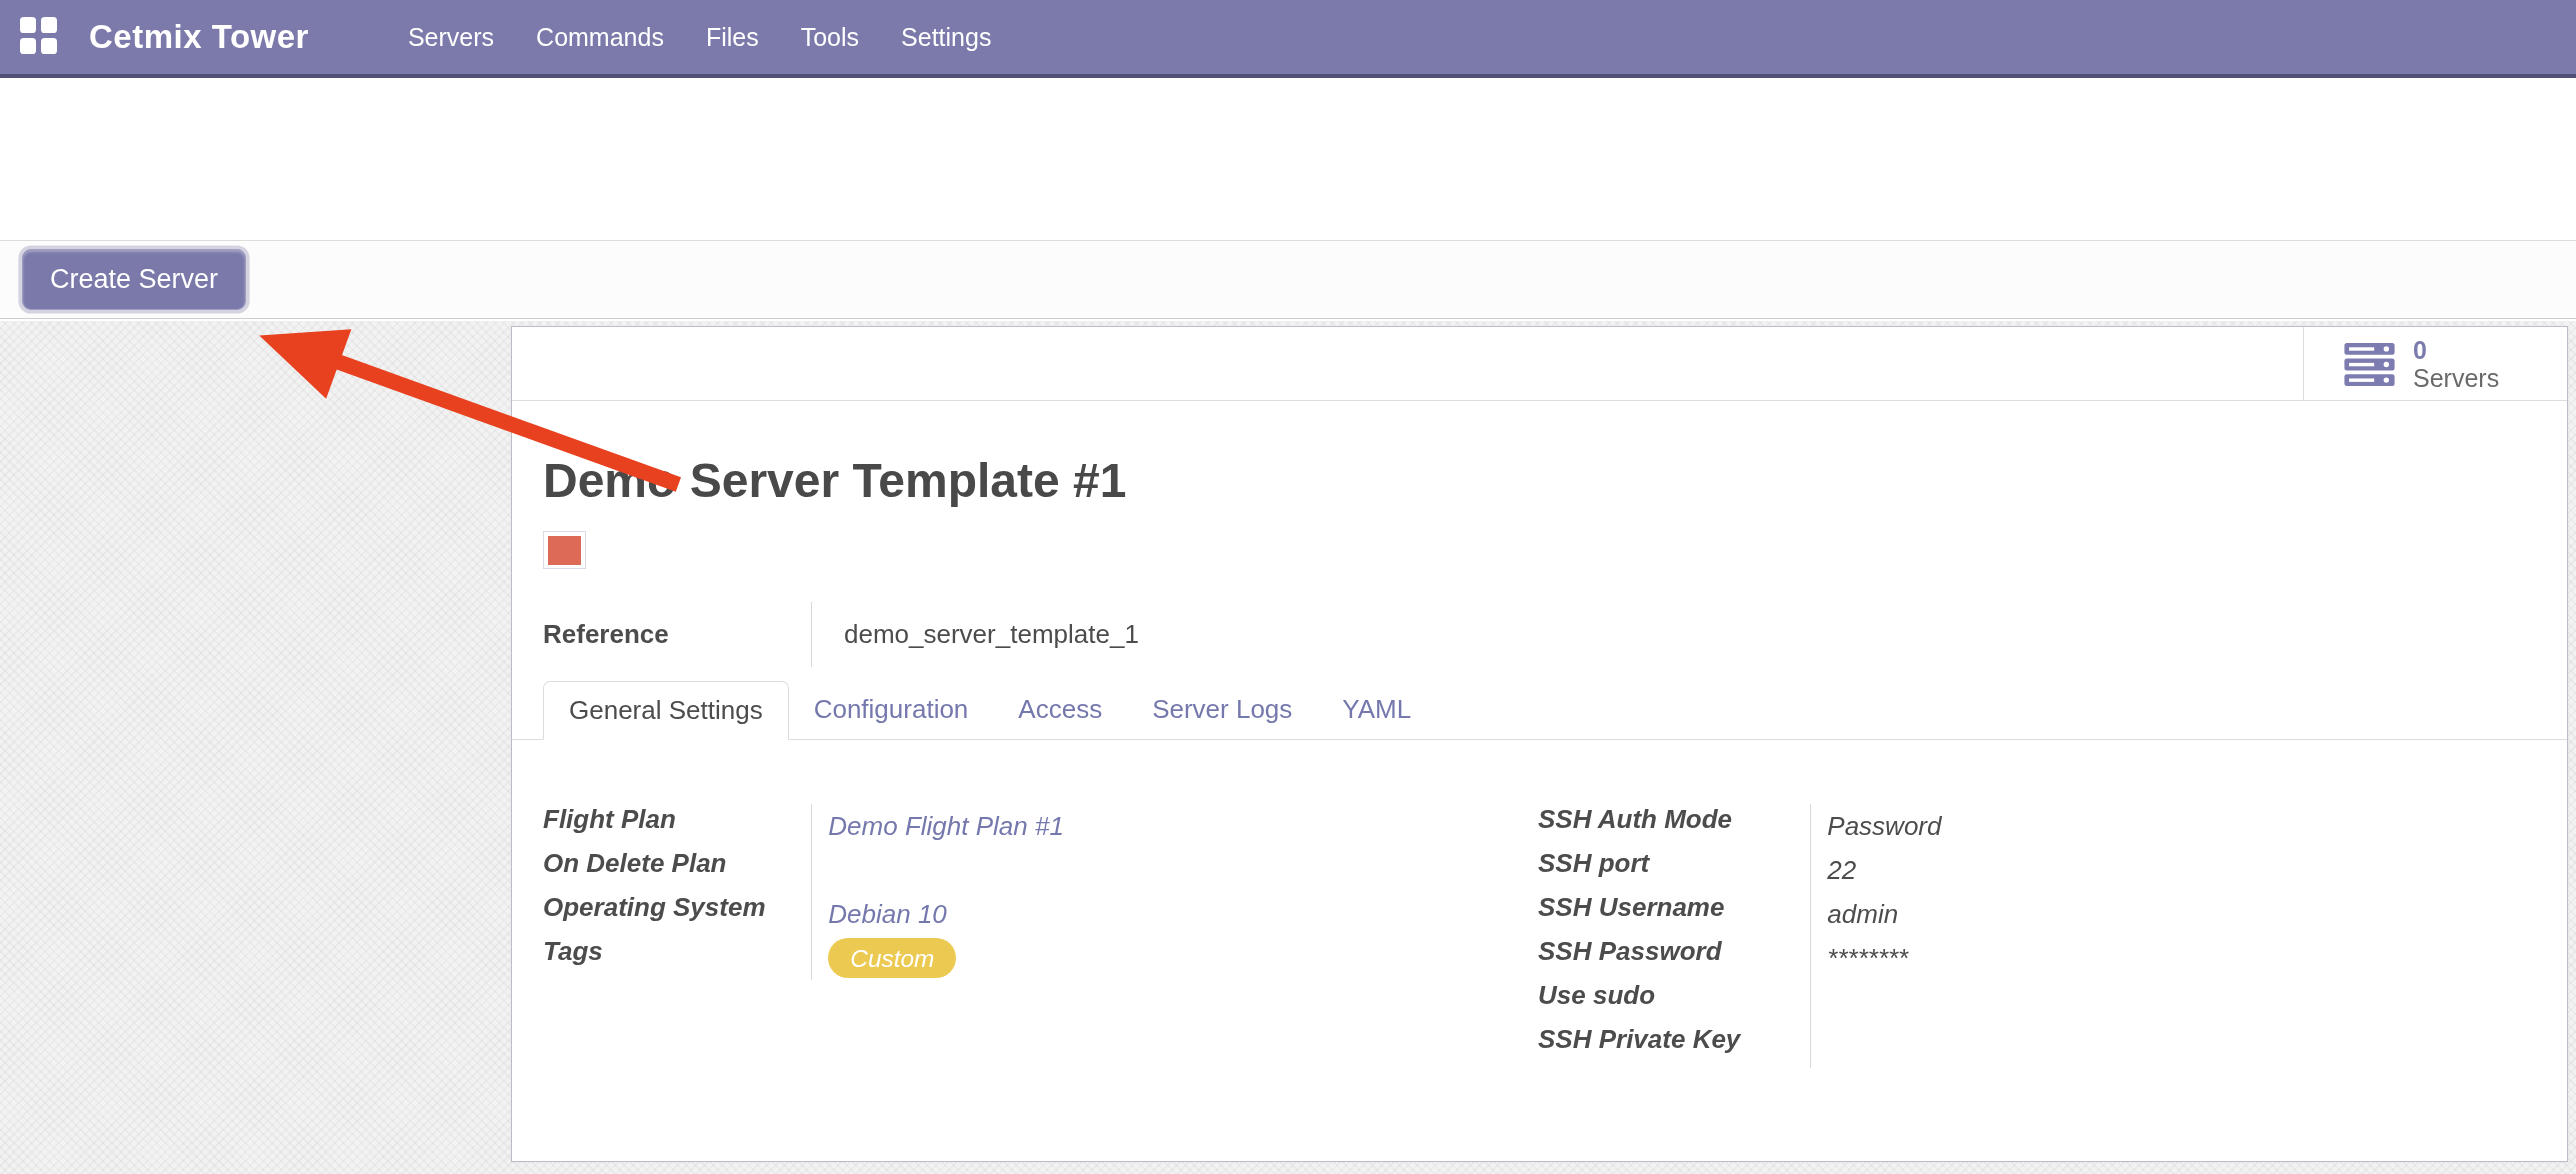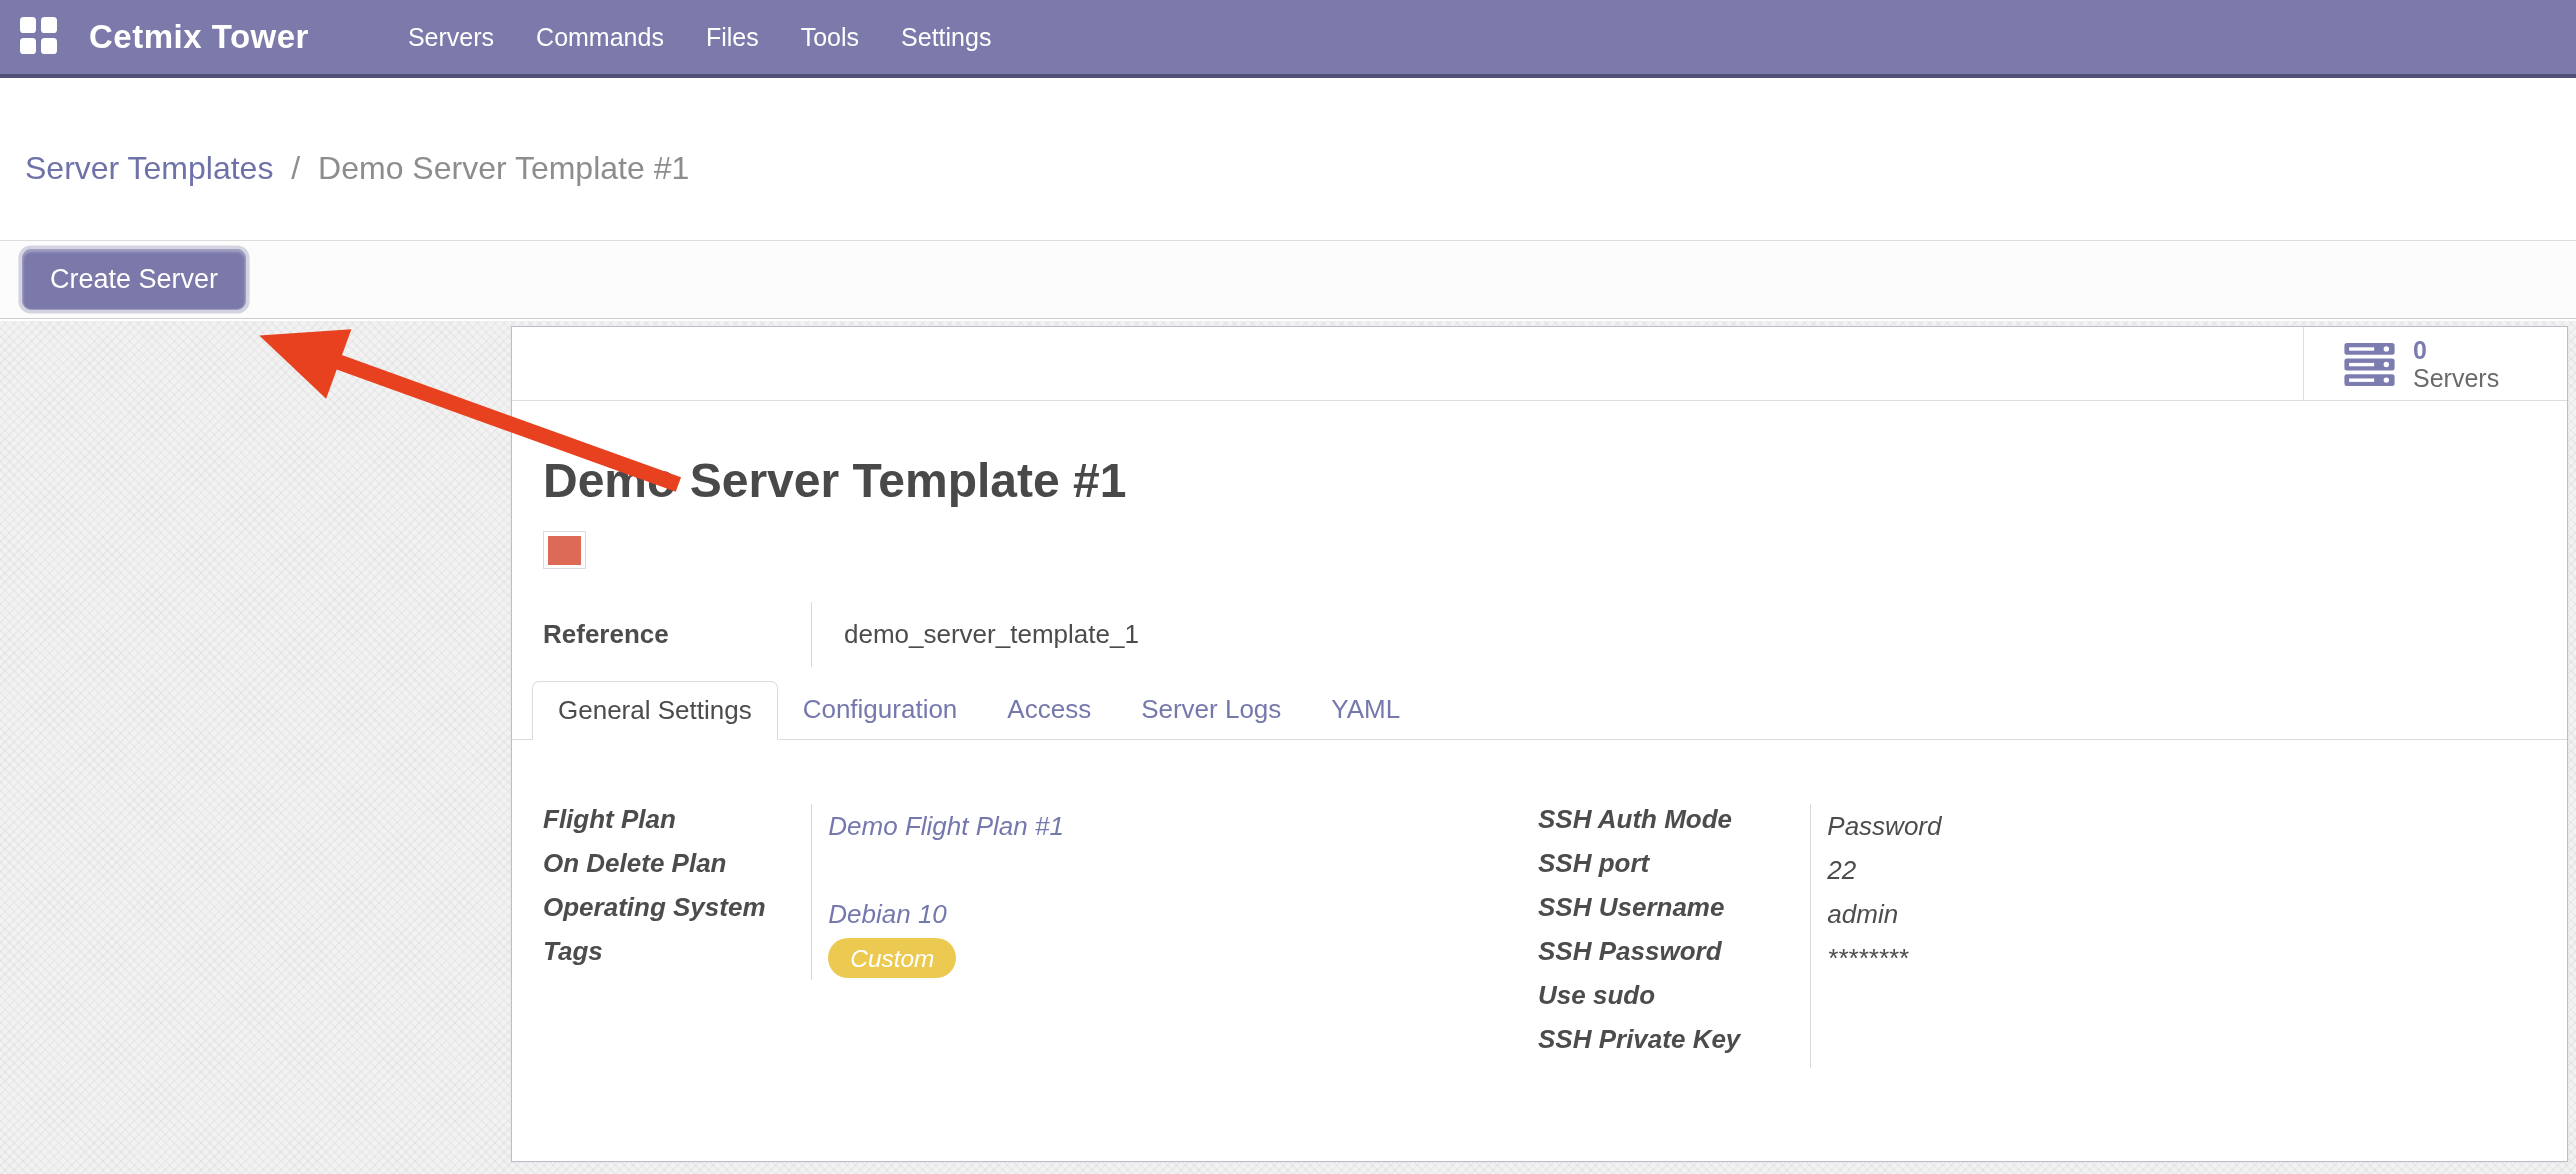--- a/index.html
+++ b/index.html
@@ -73,21 +73,21 @@
     background:#fff; border:1.8px solid #d9dbe4; padding:3.6px;
   }
   .color-swatch .swatch-inner { display:block; width:100%; height:100%; }
 
   .ref-row { position:absolute; left:31px; top:275px; height:65px; display:flex; align-items:center; width:903px; }
   .field-label { font-weight:bold; color:#4c4c4c; font-size:26px; }
   .ref-row .field-label { width:268px; flex:0 0 268px; }
   .ref-row .ref-val-cell { border-left:0.9px solid #d8d8d8; height:100%; display:flex; align-items:center; padding-left:32px; font-size:26px; }
 
   
-  .tabs { position:absolute; left:0; top:354px; width:100%; height:59px; border-bottom:0.9px solid #dcdcdc; display:flex; padding-left:20px; }
+  .tabs { position:absolute; left:0; top:354px; width:100%; height:59px; border-bottom:0.9px solid #dcdcdc; display:flex; padding-left:31px; }
   .tab { height:59px; line-height:57px; padding:0 25px; font-size:26px; color:#7578ad; cursor:pointer; white-space:nowrap; }
   .tab.active {
     color:#4c4c4c; background:#fff; border:0.9px solid #dcdcdc; border-bottom:0.9px solid #fff;
     border-radius:7.2px 7.2px 0 0; margin-bottom:-0.9px;
   }
 
   
   .field-group { position:absolute; top:477px; }
   .field-group.left { left:31px; width:903px; }
   .field-group.right { left:1026px; width:948px; }
@@ -119,25 +119,20 @@
     <nav class="main-menu">
       <a>Servers</a>
       <a>Commands</a>
       <a>Files</a>
       <a>Tools</a>
       <a>Settings</a>
     </nav>
   </header>
 
   <div class="control-panel">
-    <div class="breadcrumb">
-      <a class="bc-link">Server Templates</a>
-      <span class="bc-sep">/</span>
-      <span class="bc-current">Demo Server Template #1</span>
-    </div>
     <button class="btn btn-edit">Edit</button>
     <button class="btn btn-create">Create</button>
     <button class="btn btn-action">
       <span class="gear">⚙</span>
       <span>Action</span>
     </button>
   </div>
 
   <div class="statusbar">
     <button class="btn-create-server">Create Server</button>

